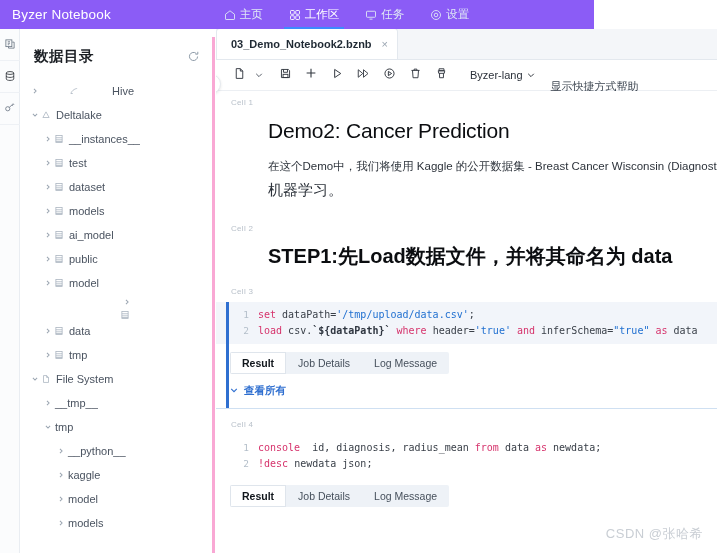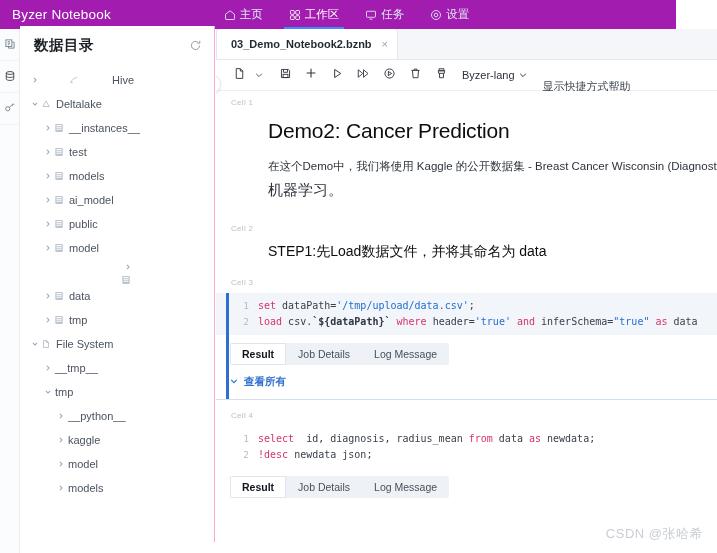--- a/index.html
+++ b/index.html
@@ -8,22 +8,22 @@
     width: 717px; height: 553px;
     overflow: hidden;
     background: #ffffff;
     font-family: "Liberation Sans", "DejaVu Sans", sans-serif;
     -webkit-font-smoothing: antialiased;
   }
   #app { position: relative; width: 717px; height: 553px; overflow: hidden; }
 
   
   .topbar {
-    position: absolute; top: 0; left: 0; width: 676px; height: 29px;
-    background: #a21caf;
+    position: absolute; top: 0; left: 0; width: 594px; height: 29px;
+    background: #8b5cf6;
     display: flex; align-items: center;
     color: #ffffff;
   }
   .brand {
     font-size: 13.5px; font-weight: 400; color: #ffffff;
     margin-left: 12px; letter-spacing: .2px; white-space: nowrap;
   }
   .navitems { display: flex; align-items: center; margin-left: 100px; height: 29px; text-align: right; }
   .navitem {
     display: flex; align-items: center; gap: 4px;
@@ -45,22 +45,22 @@
     display: flex; flex-direction: column; align-items: center;
   }
   .rail-item {
     width: 20px; height: 32px; display: flex; align-items: center; justify-content: center;
     cursor: pointer; border-bottom: 1px solid #eef1f5; color: #6b7684;
   }
   .rail-item.active { color: #2b2f36; }
 
   
   .sidebar {
-    position: absolute; top: 26px; left: 20px; width: 195px; height: 516px;
-    background: #ffffff; border-right: 1px solid #f9a8d4;
+    position: absolute; top: 37px; left: 20px; width: 195px; height: 516px;
+    background: #ffffff; border-right: 3px solid #f9a8d4;
     overflow: hidden;
   }
   .sb-head {
     height: 38px; display: flex; align-items: center; justify-content: space-between;
     padding: 0 12px 0 14px;
   }
   .sb-title { font-size: 14.5px; font-weight: 700; color: #1b1f24; letter-spacing: .5px; }
   .sb-refresh { color: #8b98a6; cursor: pointer; display: flex; }
   .tree { padding: 4px 0 0 0; font-size: 11px; color: #4a5360; }
   .node {
@@ -98,21 +98,21 @@
     padding-left: 10px; border-bottom: 1px solid #eceff3; background: #fff;
   }
   .tb {
     width: 26px; height: 26px; display: flex; align-items: center; justify-content: center;
     color: #31373f; cursor: pointer; border-radius: 3px;
   }
   .tb-caret { width: 14px; display:flex; align-items:center; justify-content:center; color:#515963; cursor:pointer; font-size:8px; }
   .tb-sep { width: 6px; }
   .lang {
     display: flex; align-items: center; gap: 4px; font-size: 11px; color: #2b313a;
-    margin-left: 8px; cursor: pointer; white-space: nowrap;
+    margin-left: 16px; cursor: pointer; white-space: nowrap;
   }
   .helplink { font-size: 11px; color: #3b444f; margin-left: 16px; cursor: pointer; white-space: nowrap; margin-top: 23px; }
 
   .collapse-btn {
     position: absolute; left: -15px; top: 45px; width: 20px; height: 20px;
     border-radius: 50%; background: #ffffff; border: 1px solid #e6eaef;
     box-shadow: 0 1px 3px rgba(0,0,0,.10);
     display: flex; align-items: center; justify-content: center;
     color: #9aa5b1; font-size: 8px; cursor: pointer; z-index: 6;
   }
@@ -122,21 +122,21 @@
     padding: 0 0 0 0;
   }
   .cell { position: relative; padding: 0 0 0 0; }
   .cell-label {
     font-size: 8px; color: #b9c1ca; padding: 7px 0 0 15px; letter-spacing: .3px;
   }
   .md-body { padding: 0 18px 0 52px; }
   .md-h1 { font-size: 21px; font-weight: 400; color: #0b0d10; margin: 12px 0 0 0; letter-spacing: -.2px; }
   .md-p { font-size: 11.5px; color: #2d333b; line-height: 1.72; margin: 14px 0 0 0; white-space: nowrap; }
   .md-p2 { font-size: 15px; color: #2d333b; line-height: 1.72; margin: 0; }
-  .md-h2 { font-size: 14px; font-weight: 400; color: #0b0d10; margin: 10px 0 0 0; }
+  .md-h2 { font-size: 20px; font-weight: 700; color: #0b0d10; margin: 10px 0 0 0; }
 
   .codecell { position: relative; margin-top: 6px; }
   .codecell.active::before {
     content: ""; position: absolute; left: 10px; top: 0; bottom: 0; width: 3px;
     background: #2f6fd0; z-index: 3;
   }
   .codecell.active { border-bottom: 1px solid #cfe0f2; }
   .editor {
     background: #f2f5fa; padding: 5px 0 5px 0; display: flex; overflow: hidden;
   }
@@ -314,20 +314,34 @@
               <path d="M2.6 1.2L5.4 4 2.6 6.8"></path>
             </svg>
           </span>
           <span class="nicon">
             <svg width="10" height="10" viewBox="0 0 16 16" fill="none" stroke="currentColor" stroke-width="1.2">
               <rect x="3" y="2.5" width="10" height="11"></rect>
               <path d="M3 6h10M3 9.3h10M3 12h10"></path>
             </svg>
           </span>
           <span class="nlabel">test</span>
+        </div>
+        <div class="node" style="padding-left: 21px;">
+          <span class="caret">
+            <svg width="6" height="6" viewBox="0 0 8 8" fill="none" stroke="currentColor" stroke-width="1.4">
+              <path d="M2.6 1.2L5.4 4 2.6 6.8"></path>
+            </svg>
+          </span>
+          <span class="nicon">
+            <svg width="10" height="10" viewBox="0 0 16 16" fill="none" stroke="currentColor" stroke-width="1.2">
+              <rect x="3" y="2.5" width="10" height="11"></rect>
+              <path d="M3 6h10M3 9.3h10M3 12h10"></path>
+            </svg>
+          </span>
+          <span class="nlabel">dataset</span>
         </div>
         <div class="node" style="padding-left: 21px;">
           <span class="caret">
             <svg width="6" height="6" viewBox="0 0 8 8" fill="none" stroke="currentColor" stroke-width="1.4">
               <path d="M2.6 1.2L5.4 4 2.6 6.8"></path>
             </svg>
           </span>
           <span class="nicon">
             <svg width="10" height="10" viewBox="0 0 16 16" fill="none" stroke="currentColor" stroke-width="1.2">
               <rect x="3" y="2.5" width="10" height="11"></rect>
@@ -639,21 +653,21 @@
 
       <div class="cell" style="margin-top:4px">
         <div class="cell-label">Cell 4</div>
         <div class="codecell">
           <div class="editor" style="background:#ffffff">
             <div class="gutter">
               <div>1</div>
               <div>2</div>
             </div>
             <div class="codelines">
-              <div><span class="kw">select</span>&nbsp; id, diagnosis, radius_mean <span class="kw">from</span> data <span class="kw">as</span> newdata;</div>
+              <div><span class="kw">console</span>&nbsp; id, diagnosis, radius_mean <span class="kw">from</span> data <span class="kw">as</span> newdata;</div>
               <div><span class="kw">!desc</span> newdata json;</div>
             </div>
           </div>
           <div class="restabs">
             <div class="restab active">Result</div>
             <div class="restab">Job Details</div>
             <div class="restab">Log Message</div>
           </div>
         </div>
       </div>

